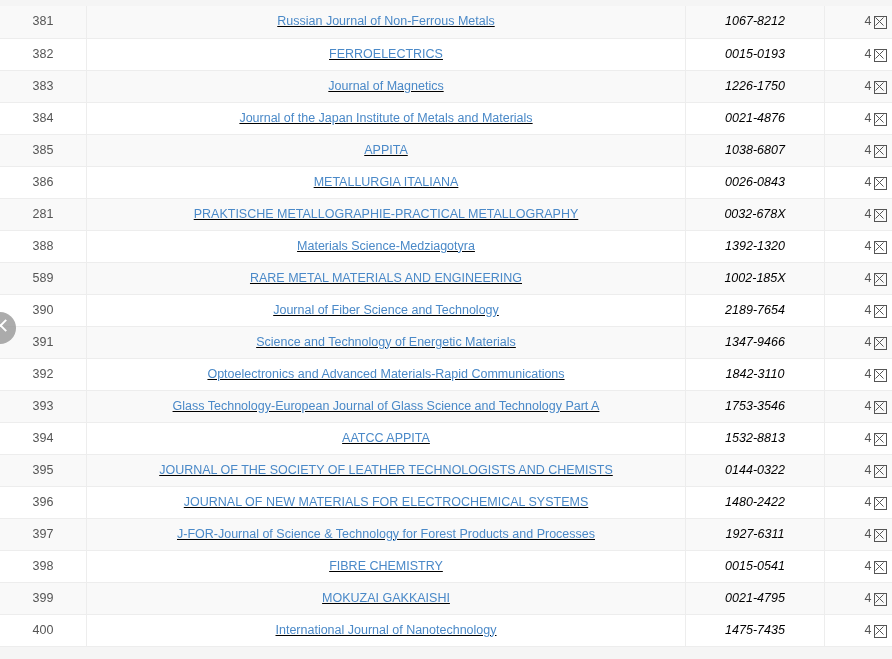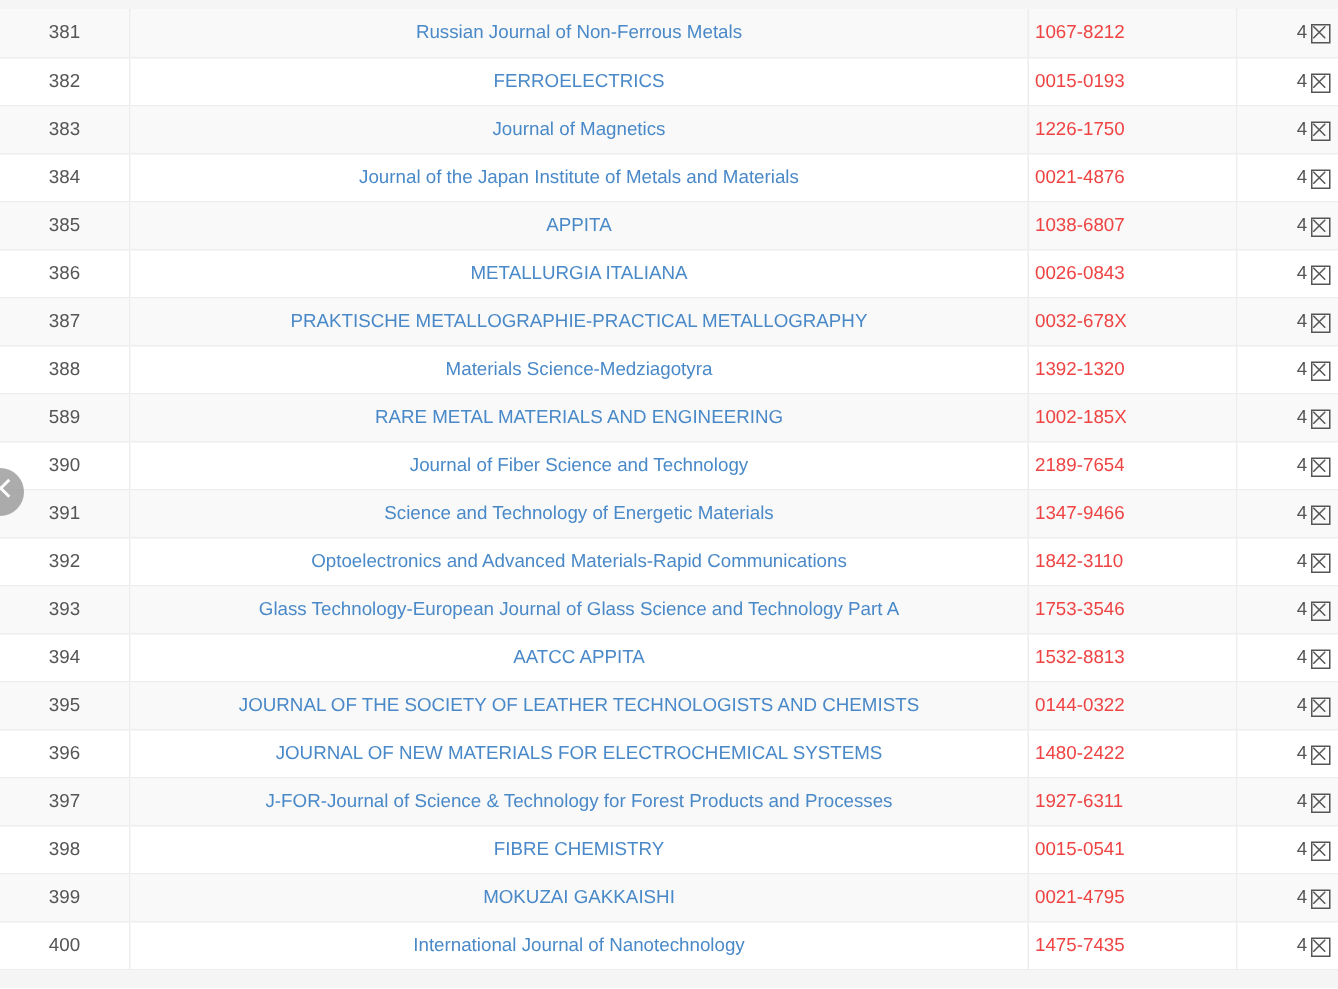--- a/index.html
+++ b/index.html
@@ -75,27 +75,29 @@
     width: 78px;
     text-align: center;
     color: #555555;
     font-size: 12.5px;
     border-right: 1px solid #ededed;
   }
   td.col-title {
     width: 590px;
     text-align: center;
     border-right: 1px solid #ededed;
+    text-decoration: underline;
   }
   td.col-issn {
     width: 130px;
-    text-align: left;
-    color: #ef4444;
+    text-align: center;
+    color: #000000;
     font-size: 12.5px;
     border-right: 1px solid #ededed;
+    font-style: italic;
   }
   td.col-count {
     width: 94px;
     text-align: center;
     color: #555555;
     font-size: 12.5px;
   }
 
   a.journal-link {
     color: #4a89c8;
@@ -240,21 +242,21 @@
           </tr>
           <tr class="row-plain">
             <td class="col-index">386</td>
             <td class="col-title"><a class="journal-link">METALLURGIA ITALIANA</a></td>
             <td class="col-issn">0026-0843</td>
             <td class="col-count"><span class="count-value">4</span><span class="tofu-glyph" title="☒"><svg width="9" height="9" viewBox="0 0 9 9">
                   <path d="M0.5 0.5 L8.5 8.5 M8.5 0.5 L0.5 8.5" stroke="#555555" stroke-width="1" fill="none"></path>
                 </svg></span></td>
           </tr>
           <tr class="row-alt">
-            <td class="col-index">387</td>
+            <td class="col-index">281</td>
             <td class="col-title"><a class="journal-link">PRAKTISCHE METALLOGRAPHIE-PRACTICAL METALLOGRAPHY</a></td>
             <td class="col-issn">0032-678X</td>
             <td class="col-count"><span class="count-value">4</span><span class="tofu-glyph" title="☒"><svg width="9" height="9" viewBox="0 0 9 9">
                   <path d="M0.5 0.5 L8.5 8.5 M8.5 0.5 L0.5 8.5" stroke="#555555" stroke-width="1" fill="none"></path>
                 </svg></span></td>
           </tr>
           <tr class="row-plain">
             <td class="col-index">388</td>
             <td class="col-title"><a class="journal-link">Materials Science-Medziagotyra</a></td>
             <td class="col-issn">1392-1320</td>

